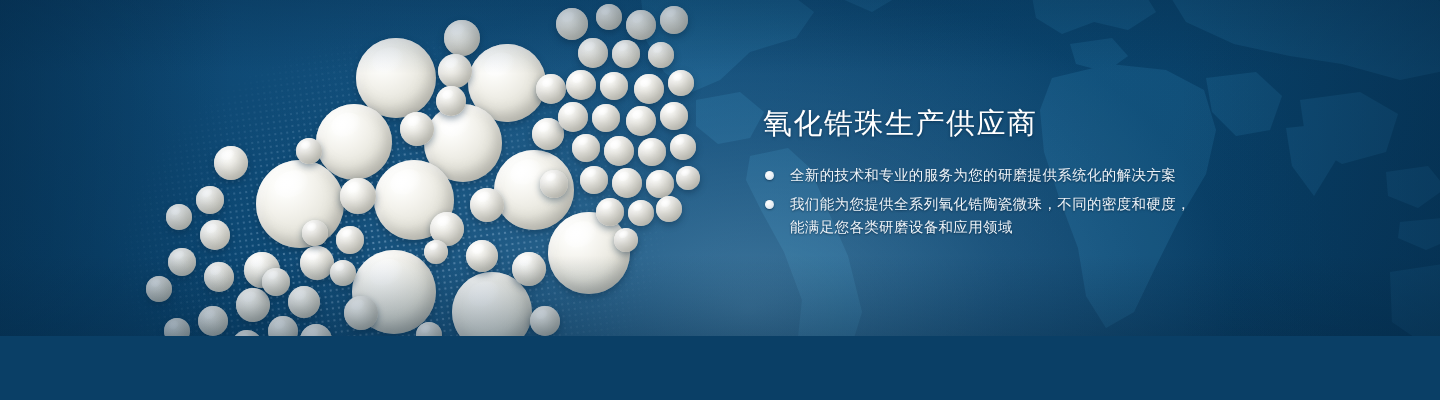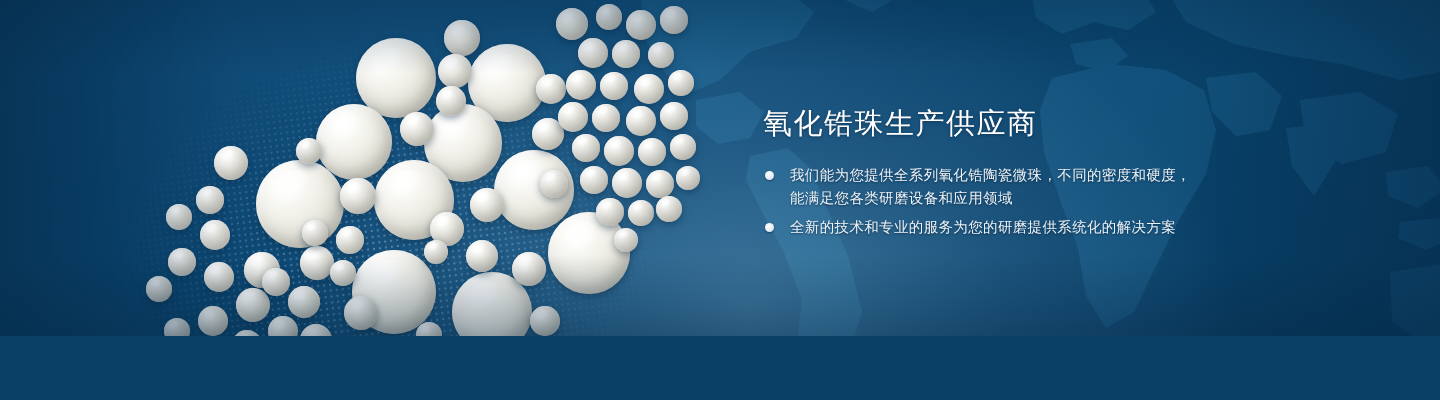--- a/index.html
+++ b/index.html
@@ -292,26 +292,26 @@
   <div class="bg-vignette"></div>
 
   <div class="content">
 
     <h1 class="headline">氧化锆珠生产供应商</h1>
 
     <ul class="bullets">
 
       <li class="bullet">
         <span class="bullet-dot"></span>
+        <span class="bullet-line">全新的技术和专业的服务为您的研磨提供系统化的解决方案</span>
+      </li>
+
+      <li class="bullet">
+        <span class="bullet-dot"></span>
         <span class="bullet-line">我们能为您提供全系列氧化锆陶瓷微珠，不同的密度和硬度，</span>
         <span class="bullet-line">能满足您各类研磨设备和应用领域</span>
       </li>
 
-      <li class="bullet">
-        <span class="bullet-dot"></span>
-        <span class="bullet-line">全新的技术和专业的服务为您的研磨提供系统化的解决方案</span>
-      </li>
-
 
     </ul>
   </div>
 
 </div>
 
 </body></html>

